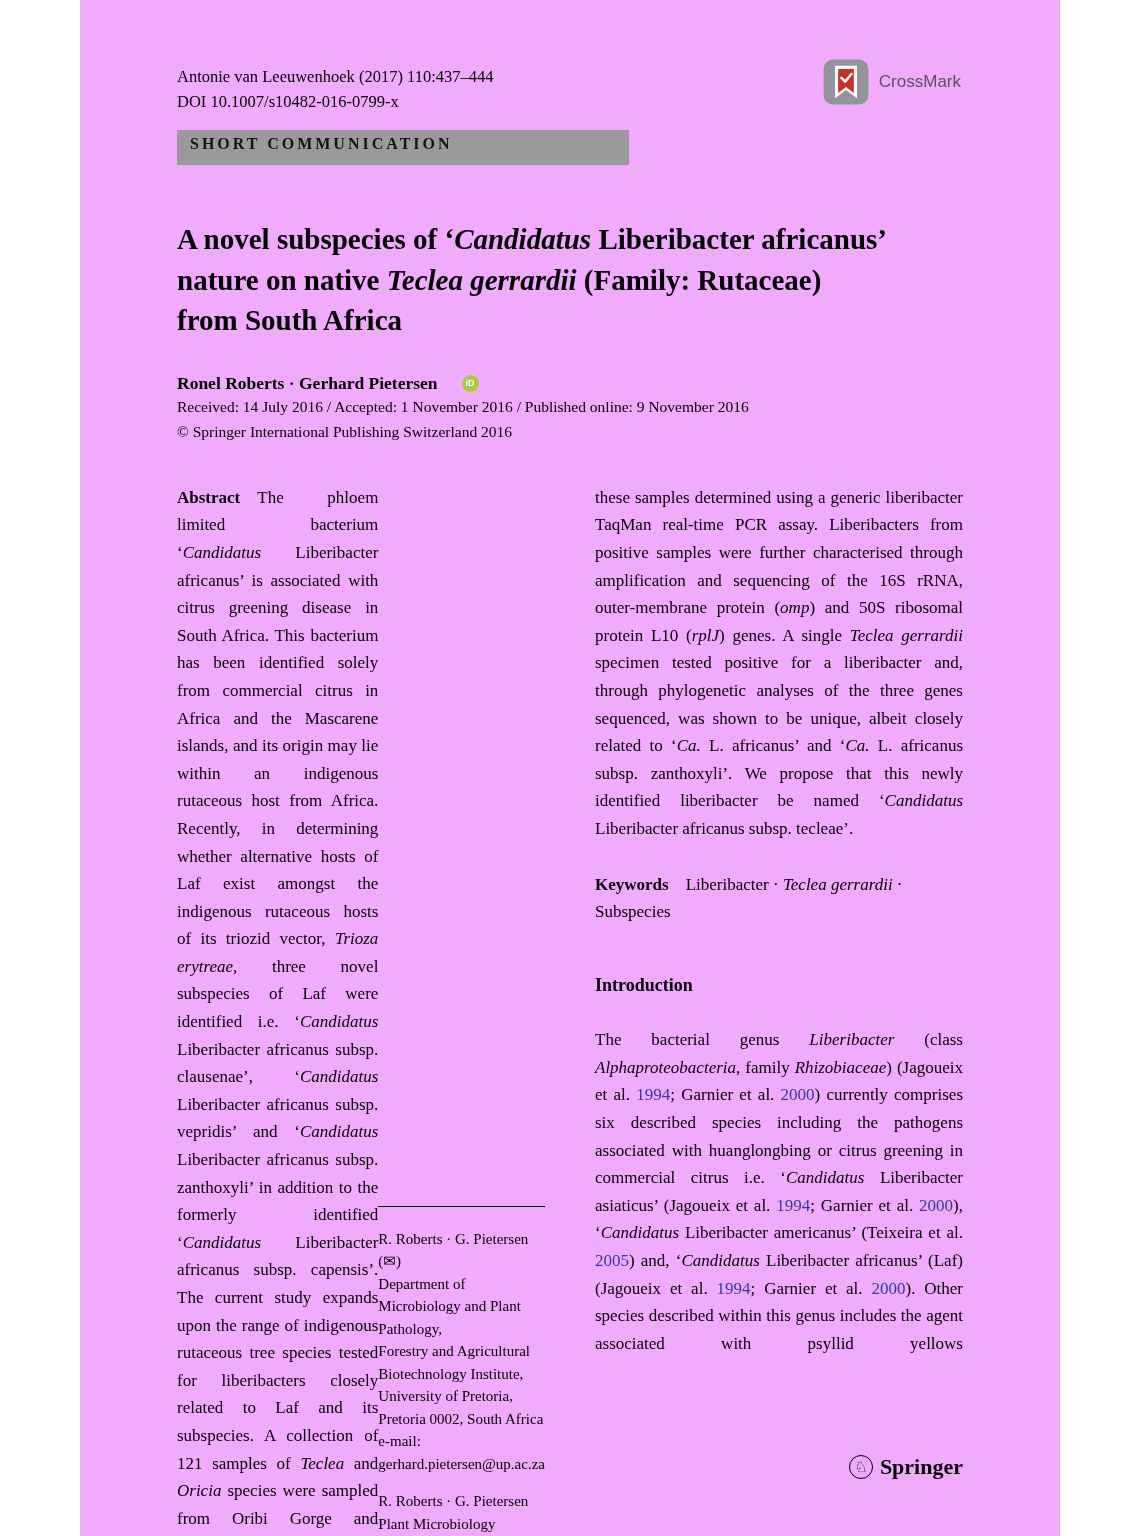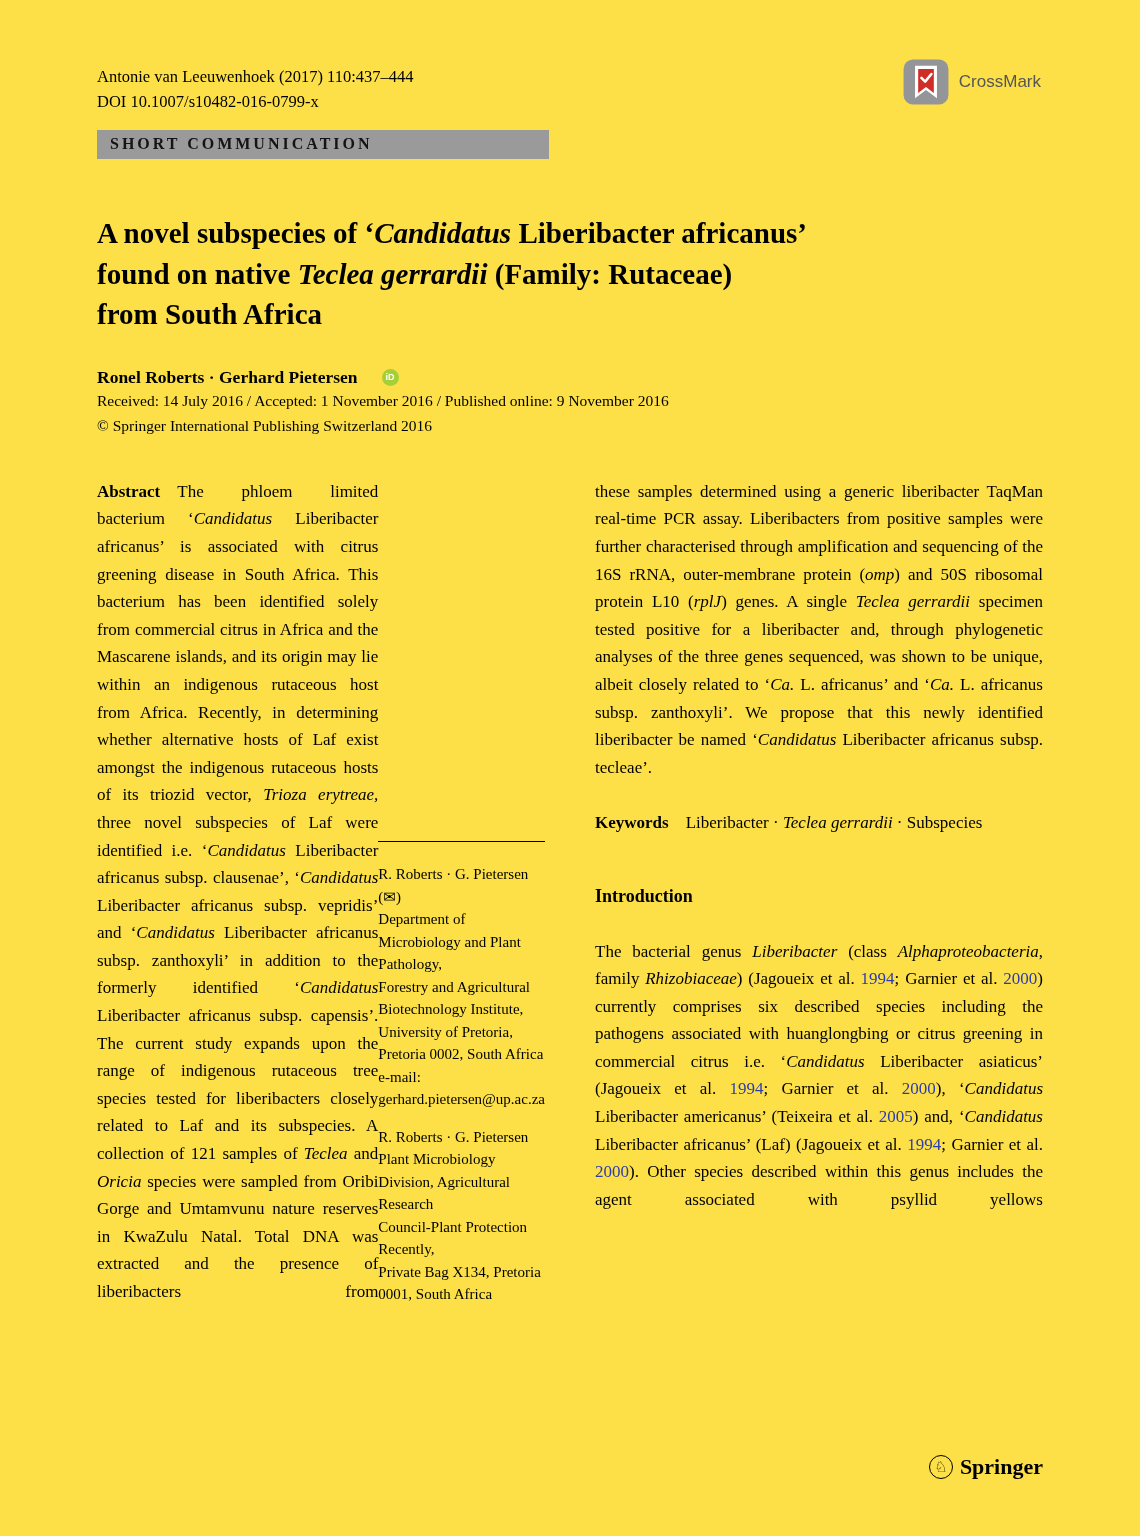--- a/index.html
+++ b/index.html
@@ -1,25 +1,25 @@
 <!DOCTYPE html>
 <html><head>
 <meta charset="utf-8">
 <style>
   * { margin:0; padding:0; box-sizing:border-box; }
   html,body { background:#ffffff; }
   body { font-family:"Liberation Serif", serif; color:#000; }
-  .page { width:1140px; height:1536px; margin:0 auto; background:#fde047; position:relative; padding:64px 97px 0; overflow:hidden; }
+  .page { width:980px; height:1536px; margin:0 auto; background:#f0abfc; position:relative; padding:64px 97px 0; overflow:hidden; }
 
   .header { display:flex; justify-content:space-between; align-items:flex-start; }
   .header-text { font-size:16.5px; line-height:25px; }
   .crossmark { display:flex; align-items:center; gap:9px; margin-top:-6px; margin-right:2px; cursor:pointer; }
   .crossmark-label { font-family:"Liberation Sans", sans-serif; font-size:17px; color:#54565a; }
 
-  .banner { margin-top:16px; width:452px; background:#9a9a9a; color:#141414; font-size:16px; font-weight:600; letter-spacing:3px; padding:5px 13px 6px; }
+  .banner { margin-top:16px; width:452px; background:#9a9a9a; color:#141414; font-size:16px; font-weight:600; letter-spacing:3px; padding:5px 13px 12px; }
 
   .title { margin-top:54px; font-size:29px; line-height:1.40; font-weight:bold; }
 
   .authors { margin-top:32px; font-size:17.5px; font-weight:bold; display:flex; align-items:center; gap:24px; }
   .orcid { width:17px; height:17px; border-radius:50%; background:#a6ce39; color:#fff; font-family:"Liberation Sans", sans-serif; font-size:9px; font-weight:bold; display:inline-flex; align-items:center; justify-content:center; cursor:pointer; }
 
   .meta { font-size:15.5px; line-height:25px; }
 
   .columns { display:flex; gap:50px; margin-top:40px; min-height:802px; }
   .col { width:448px; font-size:17px; line-height:27.6px; }
@@ -58,21 +58,21 @@
         <path d="M12.5 7.5 h21 v31 l-10.5 -7.8 L12.5 38.5 z" fill="#ffffff"></path>
         <path d="M15.5 10.5 h15 v23 l-7.5 -5.6 l-7.5 5.6 z" fill="#cf2e28"></path>
         <path d="M18.6 19 l3.6 3.6 l6 -7.2" stroke="#ffffff" stroke-width="2.4" fill="none" stroke-linecap="round" stroke-linejoin="round"></path>
       </svg>
       <span class="crossmark-label">CrossMark</span>
     </div>
   </div>
 
   <div class="banner">SHORT COMMUNICATION</div>
 
-  <h1 class="title"><span>A novel subspecies of ‘</span><span class="it">Candidatus</span><span> Liberibacter africanus’</span><br><span>found on native </span><span class="it">Teclea gerrardii</span><span> (Family: Rutaceae)</span><br><span>from South Africa</span></h1>
+  <h1 class="title"><span>A novel subspecies of ‘</span><span class="it">Candidatus</span><span> Liberibacter africanus’</span><br><span>nature on native </span><span class="it">Teclea gerrardii</span><span> (Family: Rutaceae)</span><br><span>from South Africa</span></h1>
 
   <div class="authors">
     <span>Ronel Roberts · Gerhard Pietersen</span>
     <span class="orcid">iD</span>
   </div>
 
   <div class="meta">
     <div>Received: 14 July 2016 / Accepted: 1 November 2016 / Published online: 9 November 2016</div>
     <div>© Springer International Publishing Switzerland 2016</div>
   </div>

